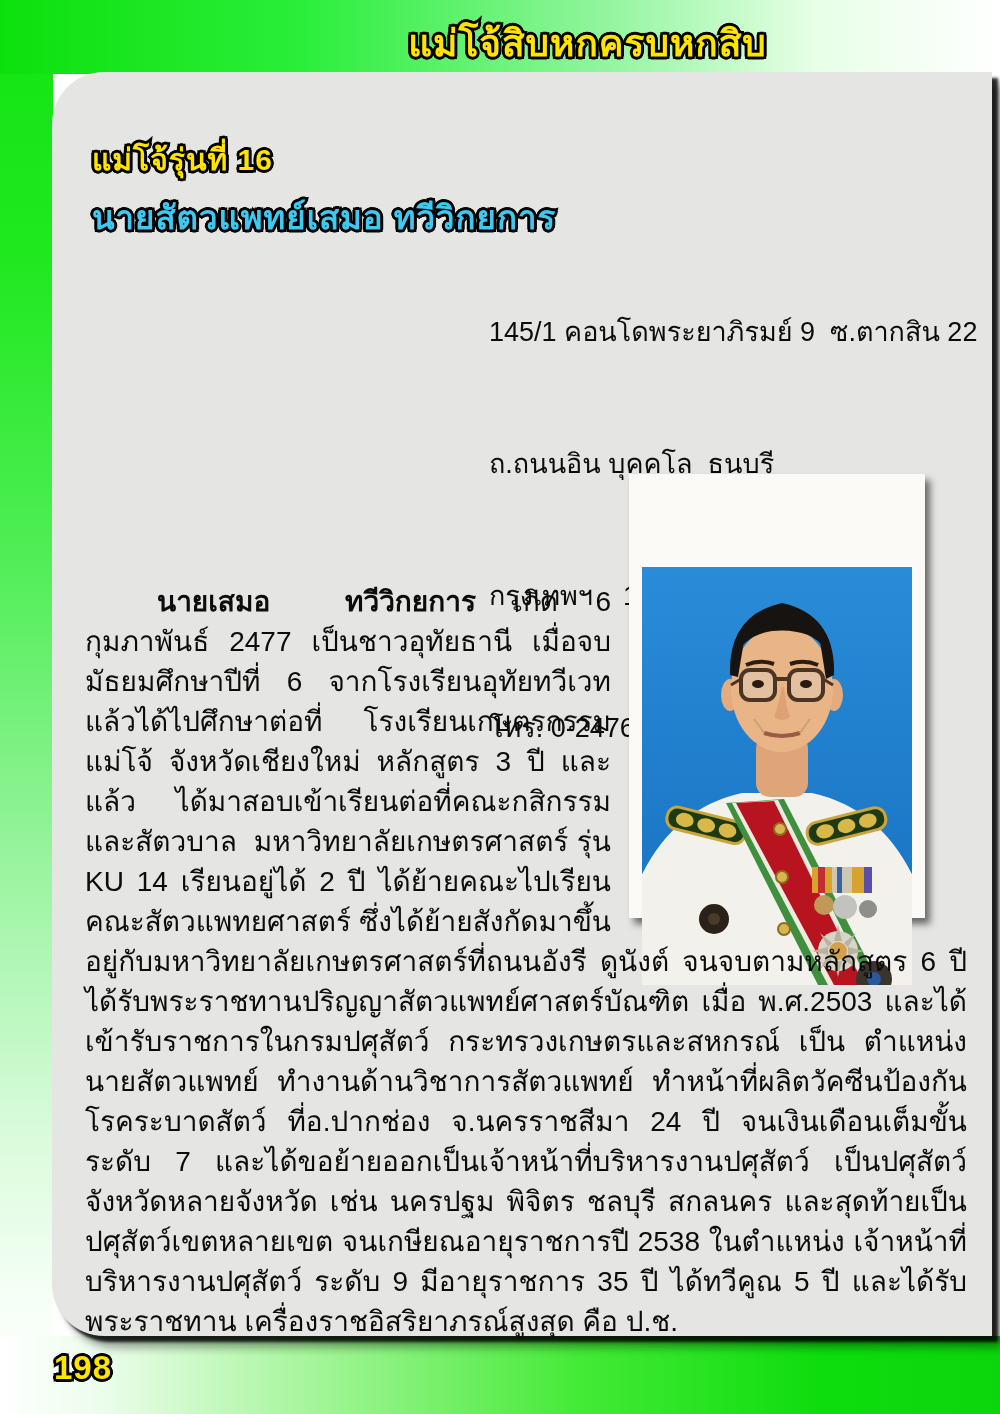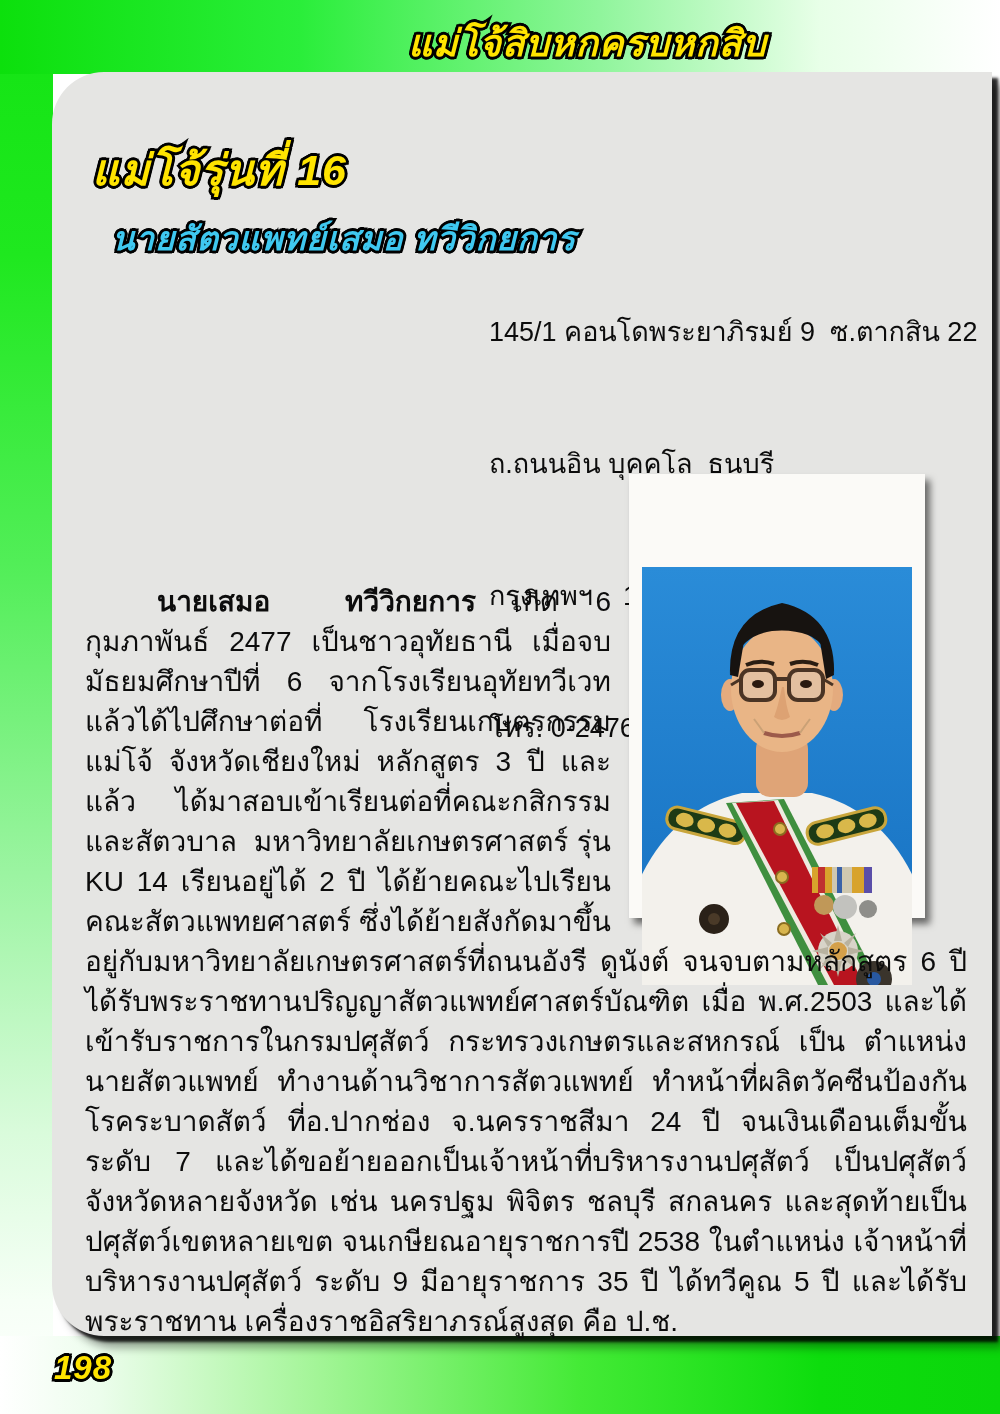--- a/index.html
+++ b/index.html
@@ -17,45 +17,45 @@
   .bg-top {
     position:absolute; top:0; left:0; width:100%; height:74px;
     background:linear-gradient(to right,#0ce00c 0%,#2aee3a 30%,#90f59c 60%,#e8ffe8 82%,#ffffff 100%);
   }
   .bg-bottom {
     position:absolute; bottom:0; left:0; width:100%; height:78px;
     background:linear-gradient(to right,#ffffff 0%,#ecfdec 10%,#a2f596 32%,#44ea36 58%,#0ddd0d 82%,#0bd60b 100%);
   }
   
   .outline-yellow, .outline-cyan {
-    font-style:italic; font-weight:bold;
+    font-weight:bold;
     -webkit-text-stroke:5px #000;
     paint-order:stroke fill;
     text-shadow:2px 2px 0 #000,-2px -2px 0 #000,2px -2px 0 #000,-2px 2px 0 #000,
                 0 3px 0 #000,0 -3px 0 #000,3px 0 0 #000,-3px 0 0 #000;
     letter-spacing:1px;
   }
   .outline-yellow { color:#ffe400; }
-  .outline-cyan   { color:#3fc8f0;margin-left:20px; }
+  .outline-cyan   { color:#3fc8f0; }
 
   .header-title {
     position:absolute; top:13px; left:0; width:100%; box-sizing:border-box;
     padding-left:175px; text-align:center; font-size:37px; z-index:3;
   }
 
   .card {
     position:absolute; left:52px; top:72px; width:940px; height:1264px;
     background:#e5e5e3;
     border-radius:52px 0 0 52px;
     box-shadow:6px 6px 3px rgba(0,0,0,0.82), 11px 12px 9px rgba(0,0,0,0.35);
     z-index:2;
   }
 
   .title-block { position:absolute; left:40px; top:64px; }
-  .title-line1 { font-size:43px; }
+  .title-line1 { font-size:30px; }
   .title-line2 { font-size:33px; margin-top:8px; }
 
   .address {
     position:absolute; left:402px; top:150px;
     font-size:27px; line-height:44px; white-space:pre-wrap;margin-left:35px;
   }
 
   .content {
     position:absolute; left:33px; top:350px; width:882px;
     font-size:28px; line-height:40px; text-align:justify; white-space:pre-wrap;

